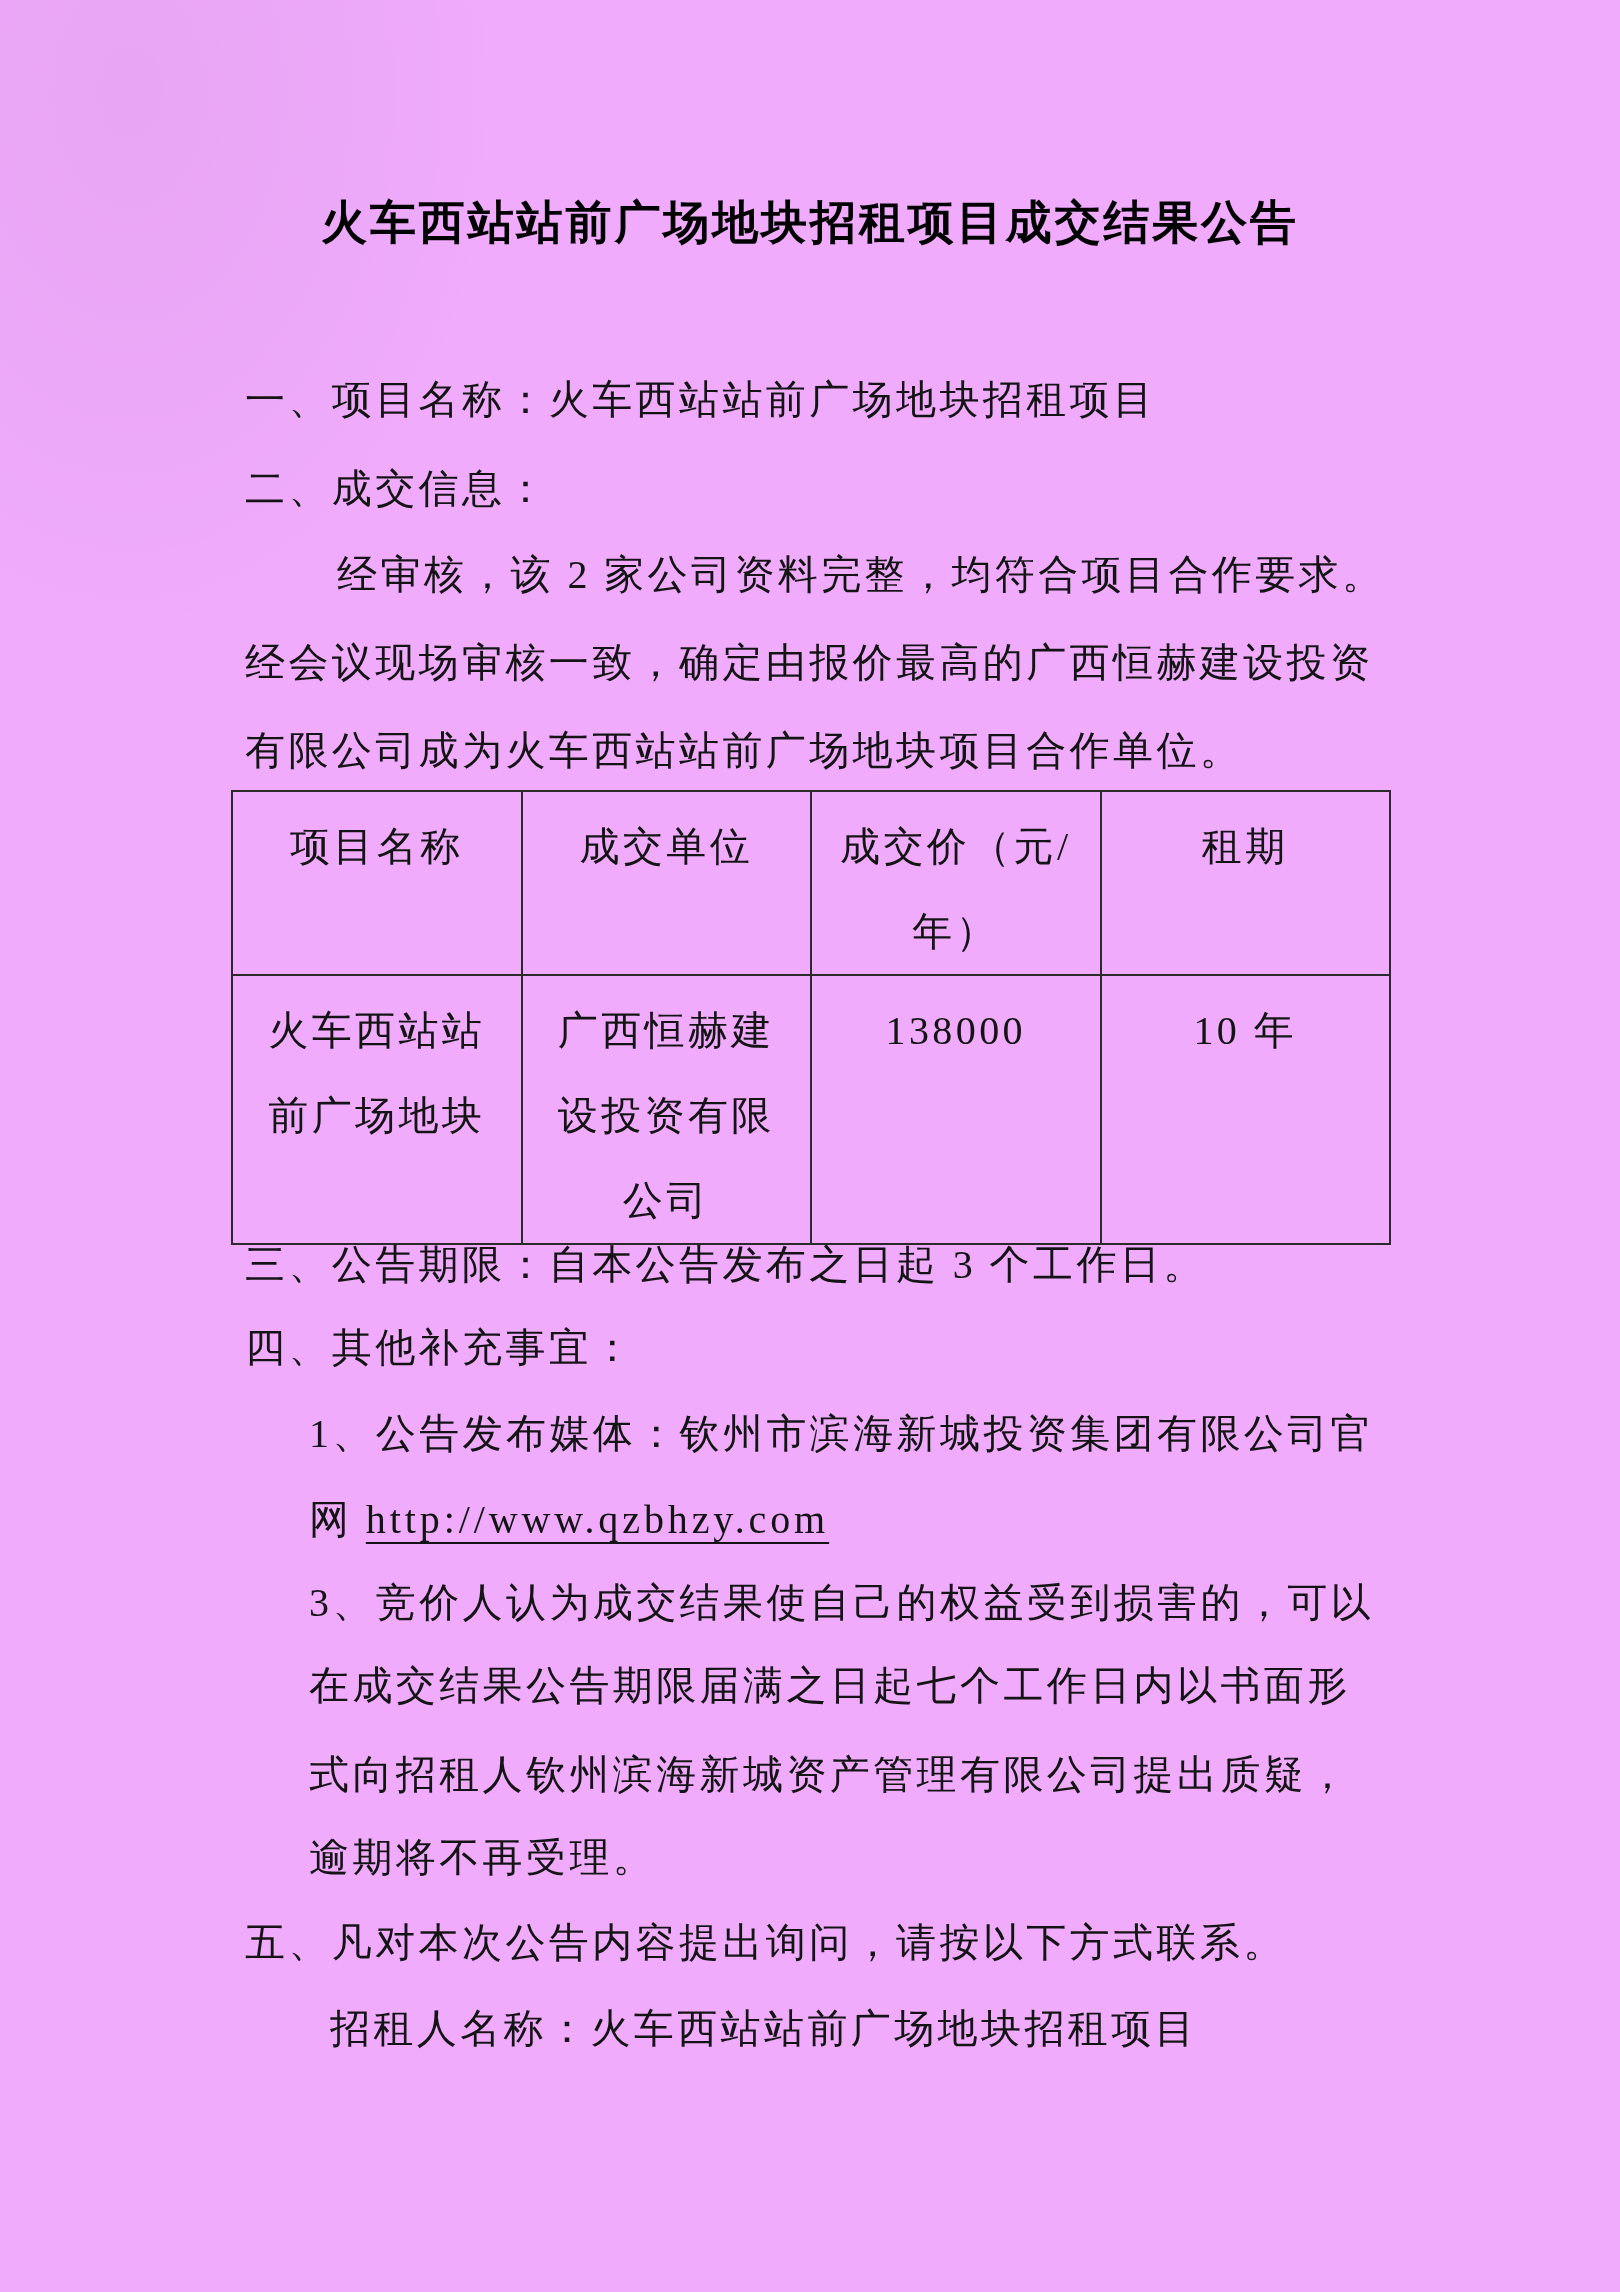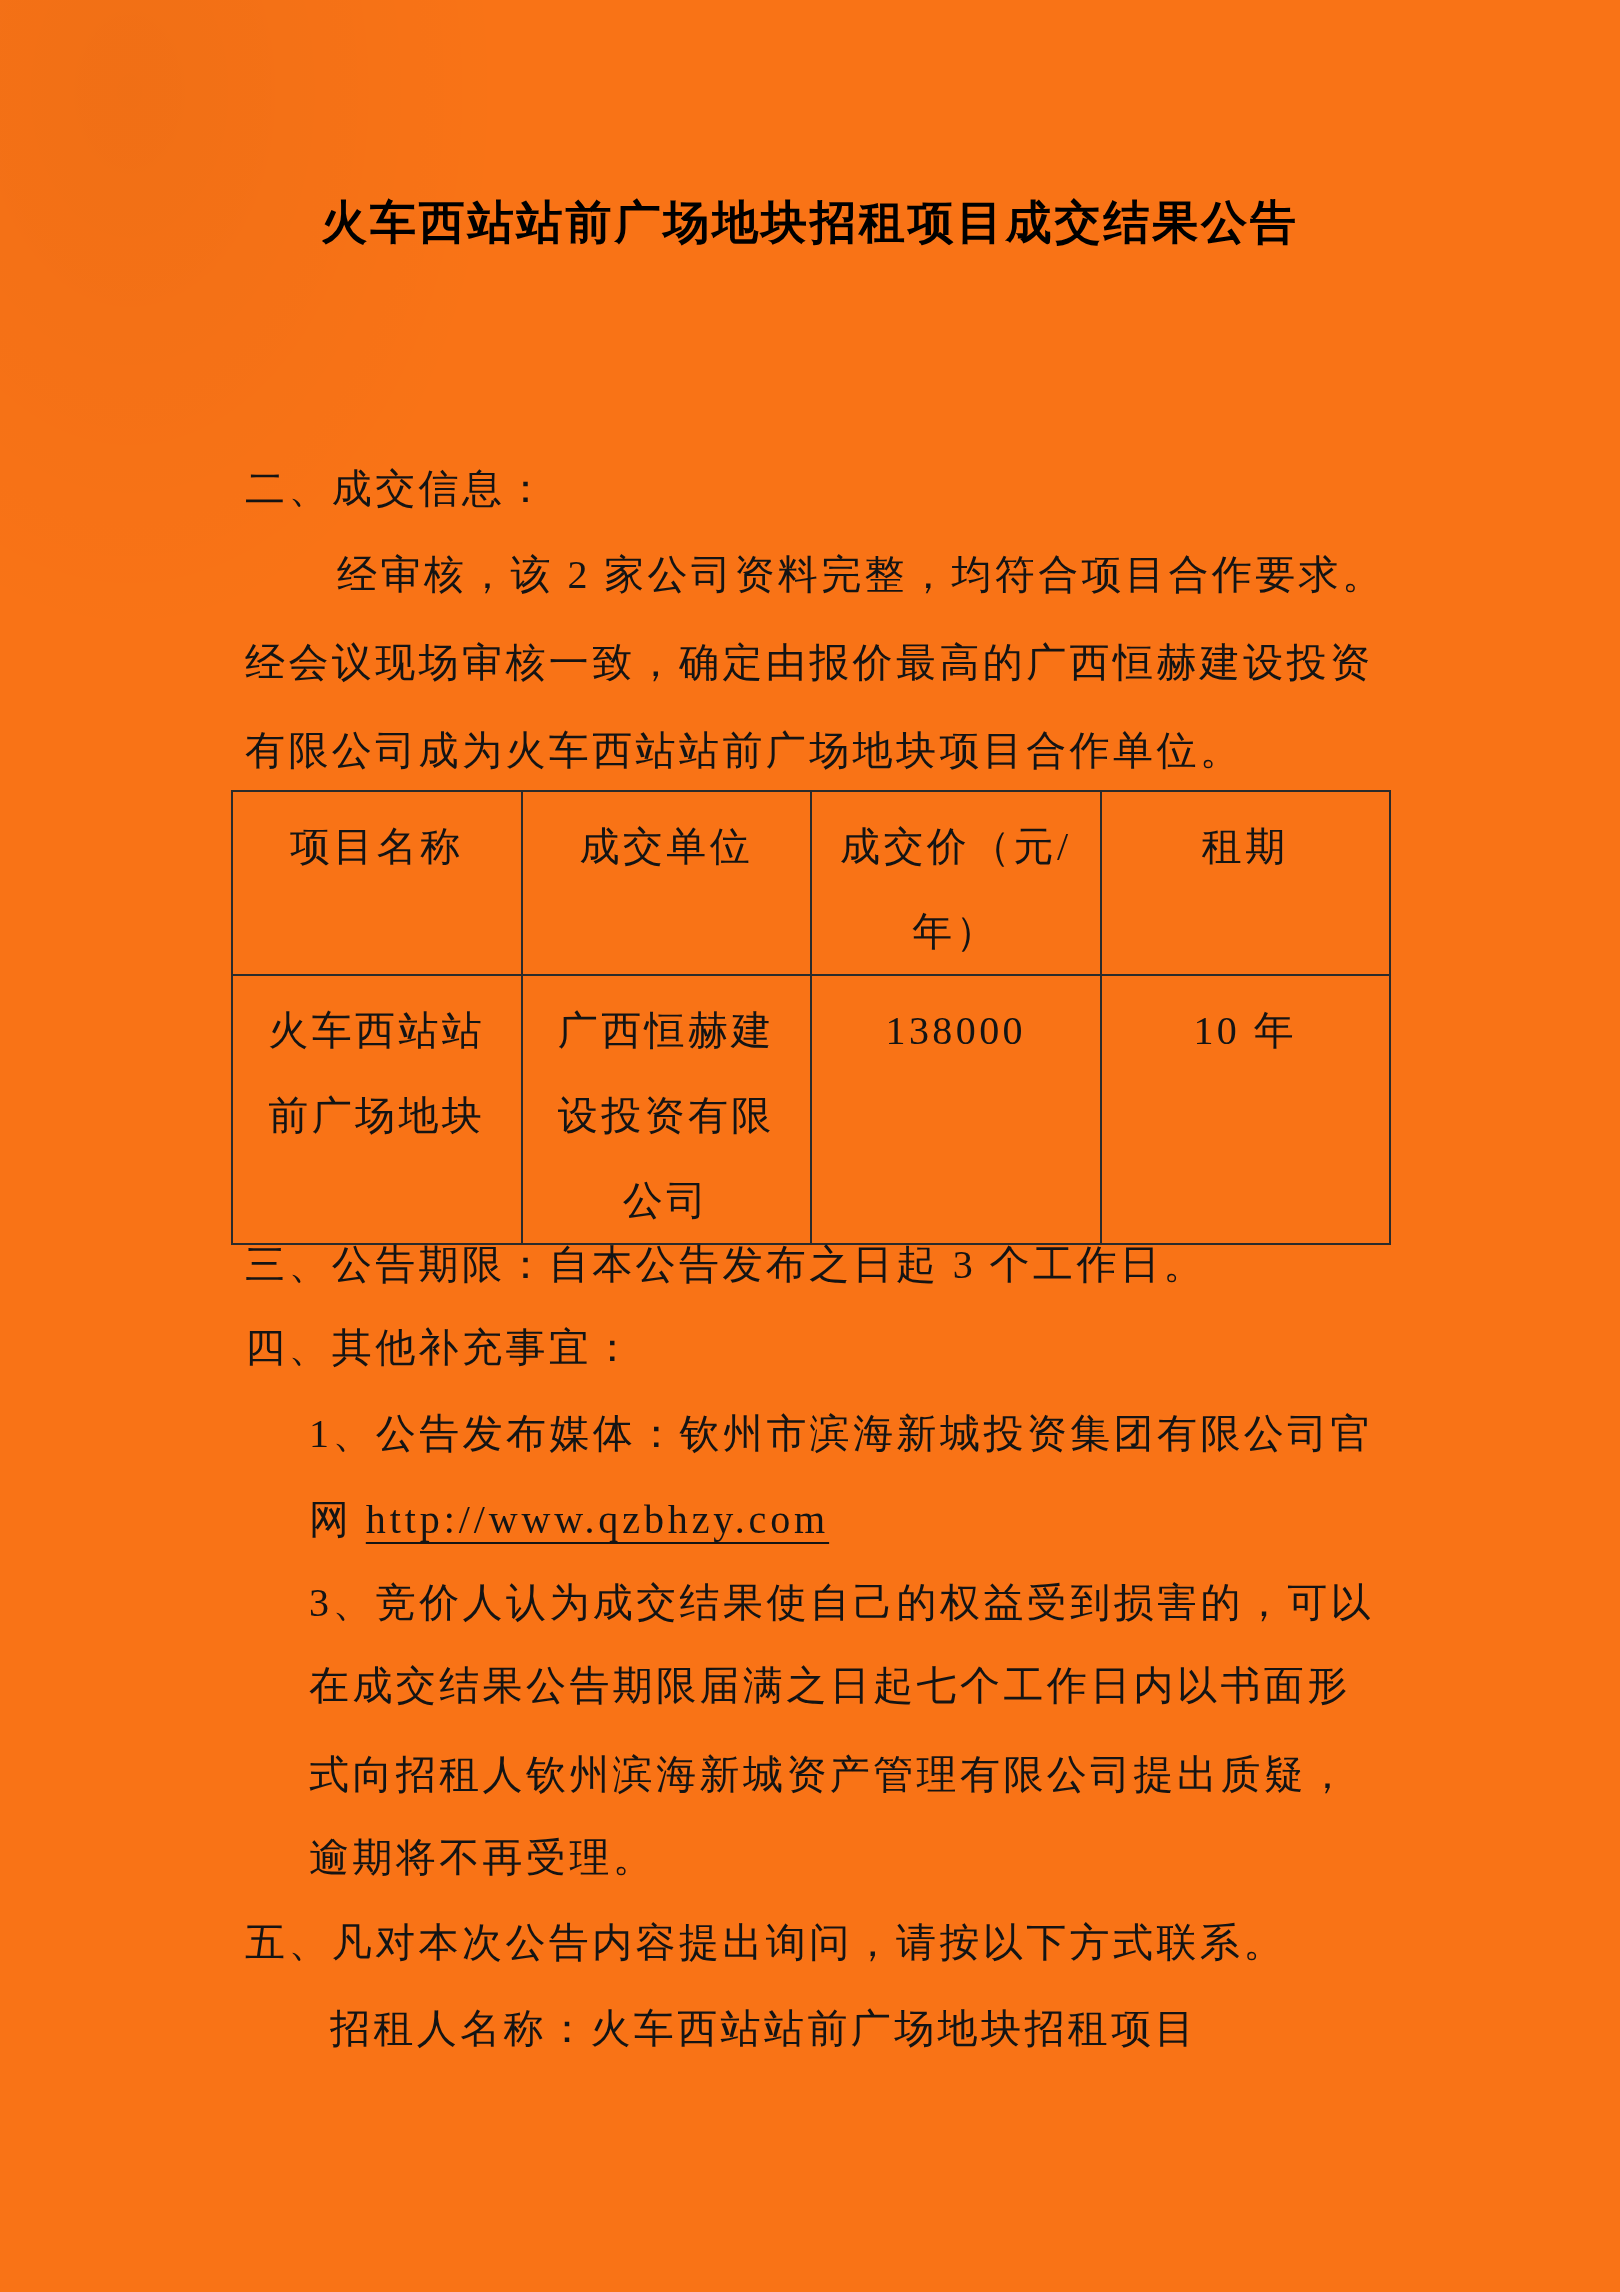--- a/index.html
+++ b/index.html
@@ -1,21 +1,21 @@
 <!DOCTYPE html>
 <html lang="zh"><head>
 <meta charset="utf-8">
 <style>
   html,body{margin:0;padding:0;background:#e9e9e9;}
   .page{
     position:relative;
     width:1620px;
     height:2293px;
     margin:0 auto;
-    background:#f97316;
+    background:#f0abfc;
     overflow:hidden;
     font-family:"Liberation Serif","DejaVu Serif",serif;
     color:#141414;
   }
   
   .page::before{
     content:"";
     position:absolute;inset:0;
     background:radial-gradient(ellipse at 8% 4%, rgba(0,0,0,0.035), rgba(0,0,0,0) 18%);
     pointer-events:none;
@@ -74,20 +74,21 @@
   .result-table .header-row th{height:150px;}  
   .result-table .data-row td{height:246px;}    
 </style>
 </head>
 <body>
 
 <div class="page">
 
   <h1 class="title">火车西站站前广场地块招租项目成交结果公告</h1>
 
+  <div class="line lv0" style="top:376px">一、项目名称：火车西站站前广场地块招租项目</div>
 
   <div class="line lv0" style="top:465px">二、成交信息：</div>
 
   <div class="line indent-para" style="top:551px">经审核，该 2 家公司资料完整，均符合项目合作要求。</div>
   <div class="line lv0" style="top:639px">经会议现场审核一致，确定由报价最高的广西恒赫建设投资</div>
   <div class="line lv0" style="top:727px">有限公司成为火车西站站前广场地块项目合作单位。</div>
 
   <table class="result-table">
     <tbody>
       <tr class="header-row">

